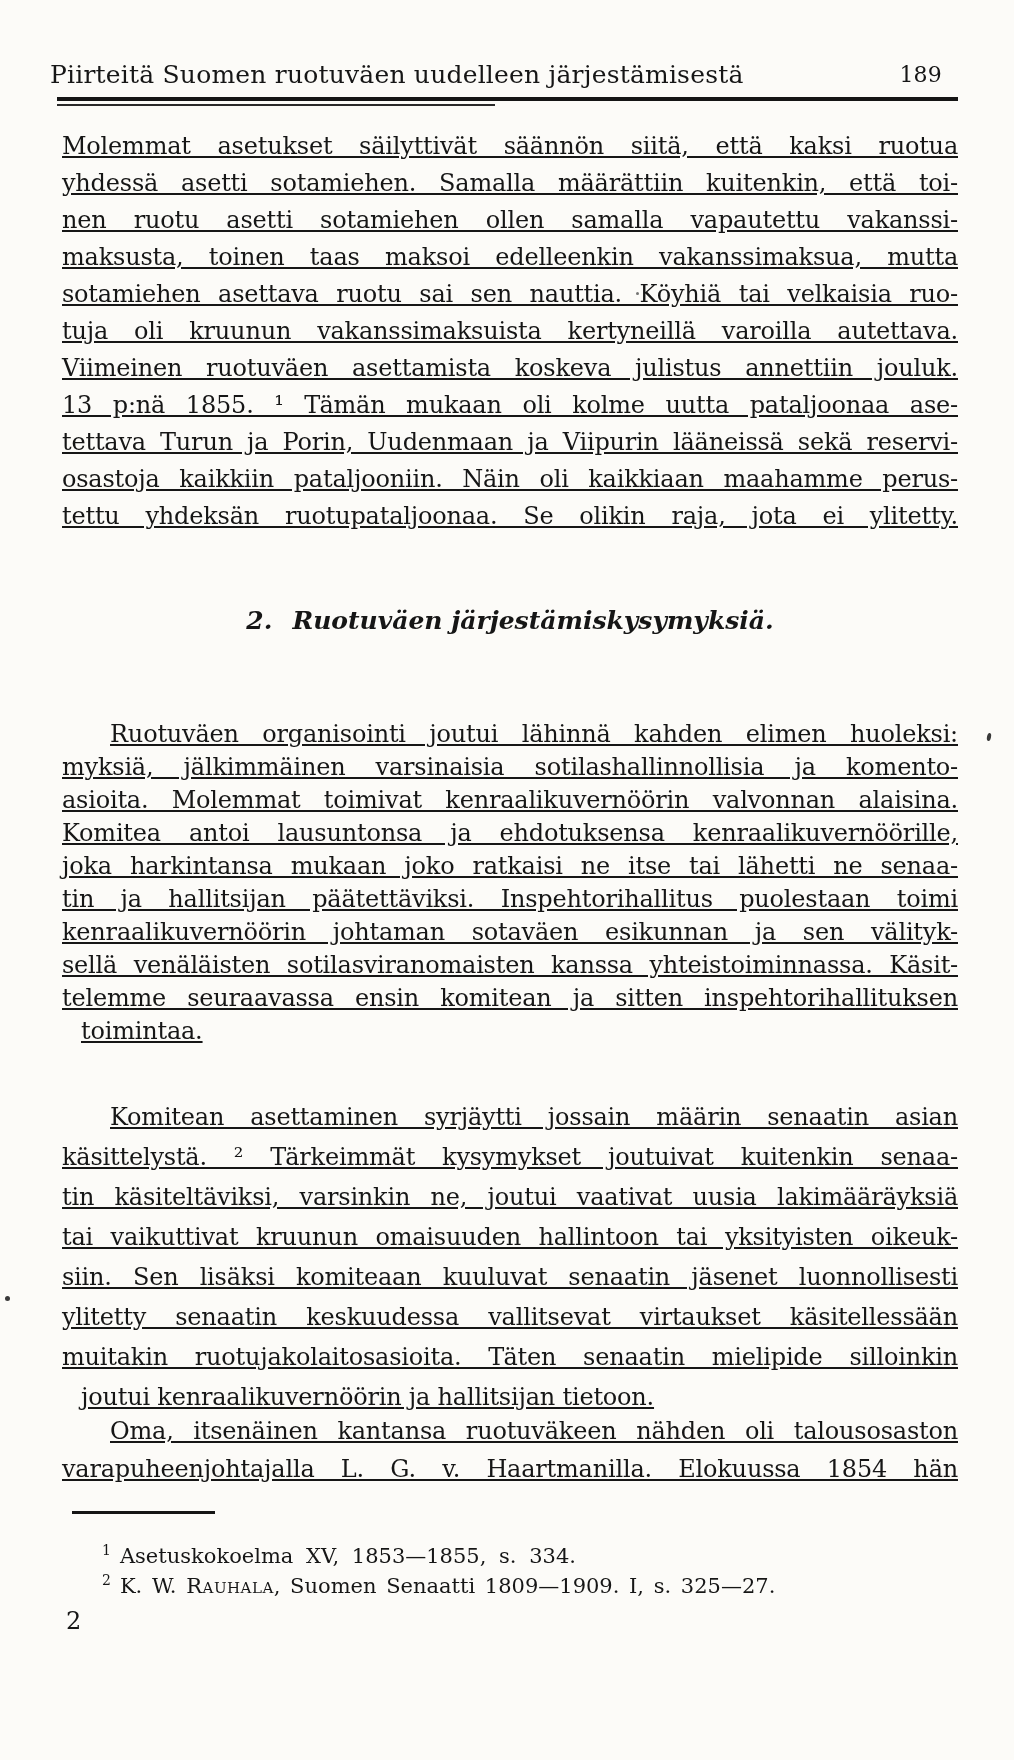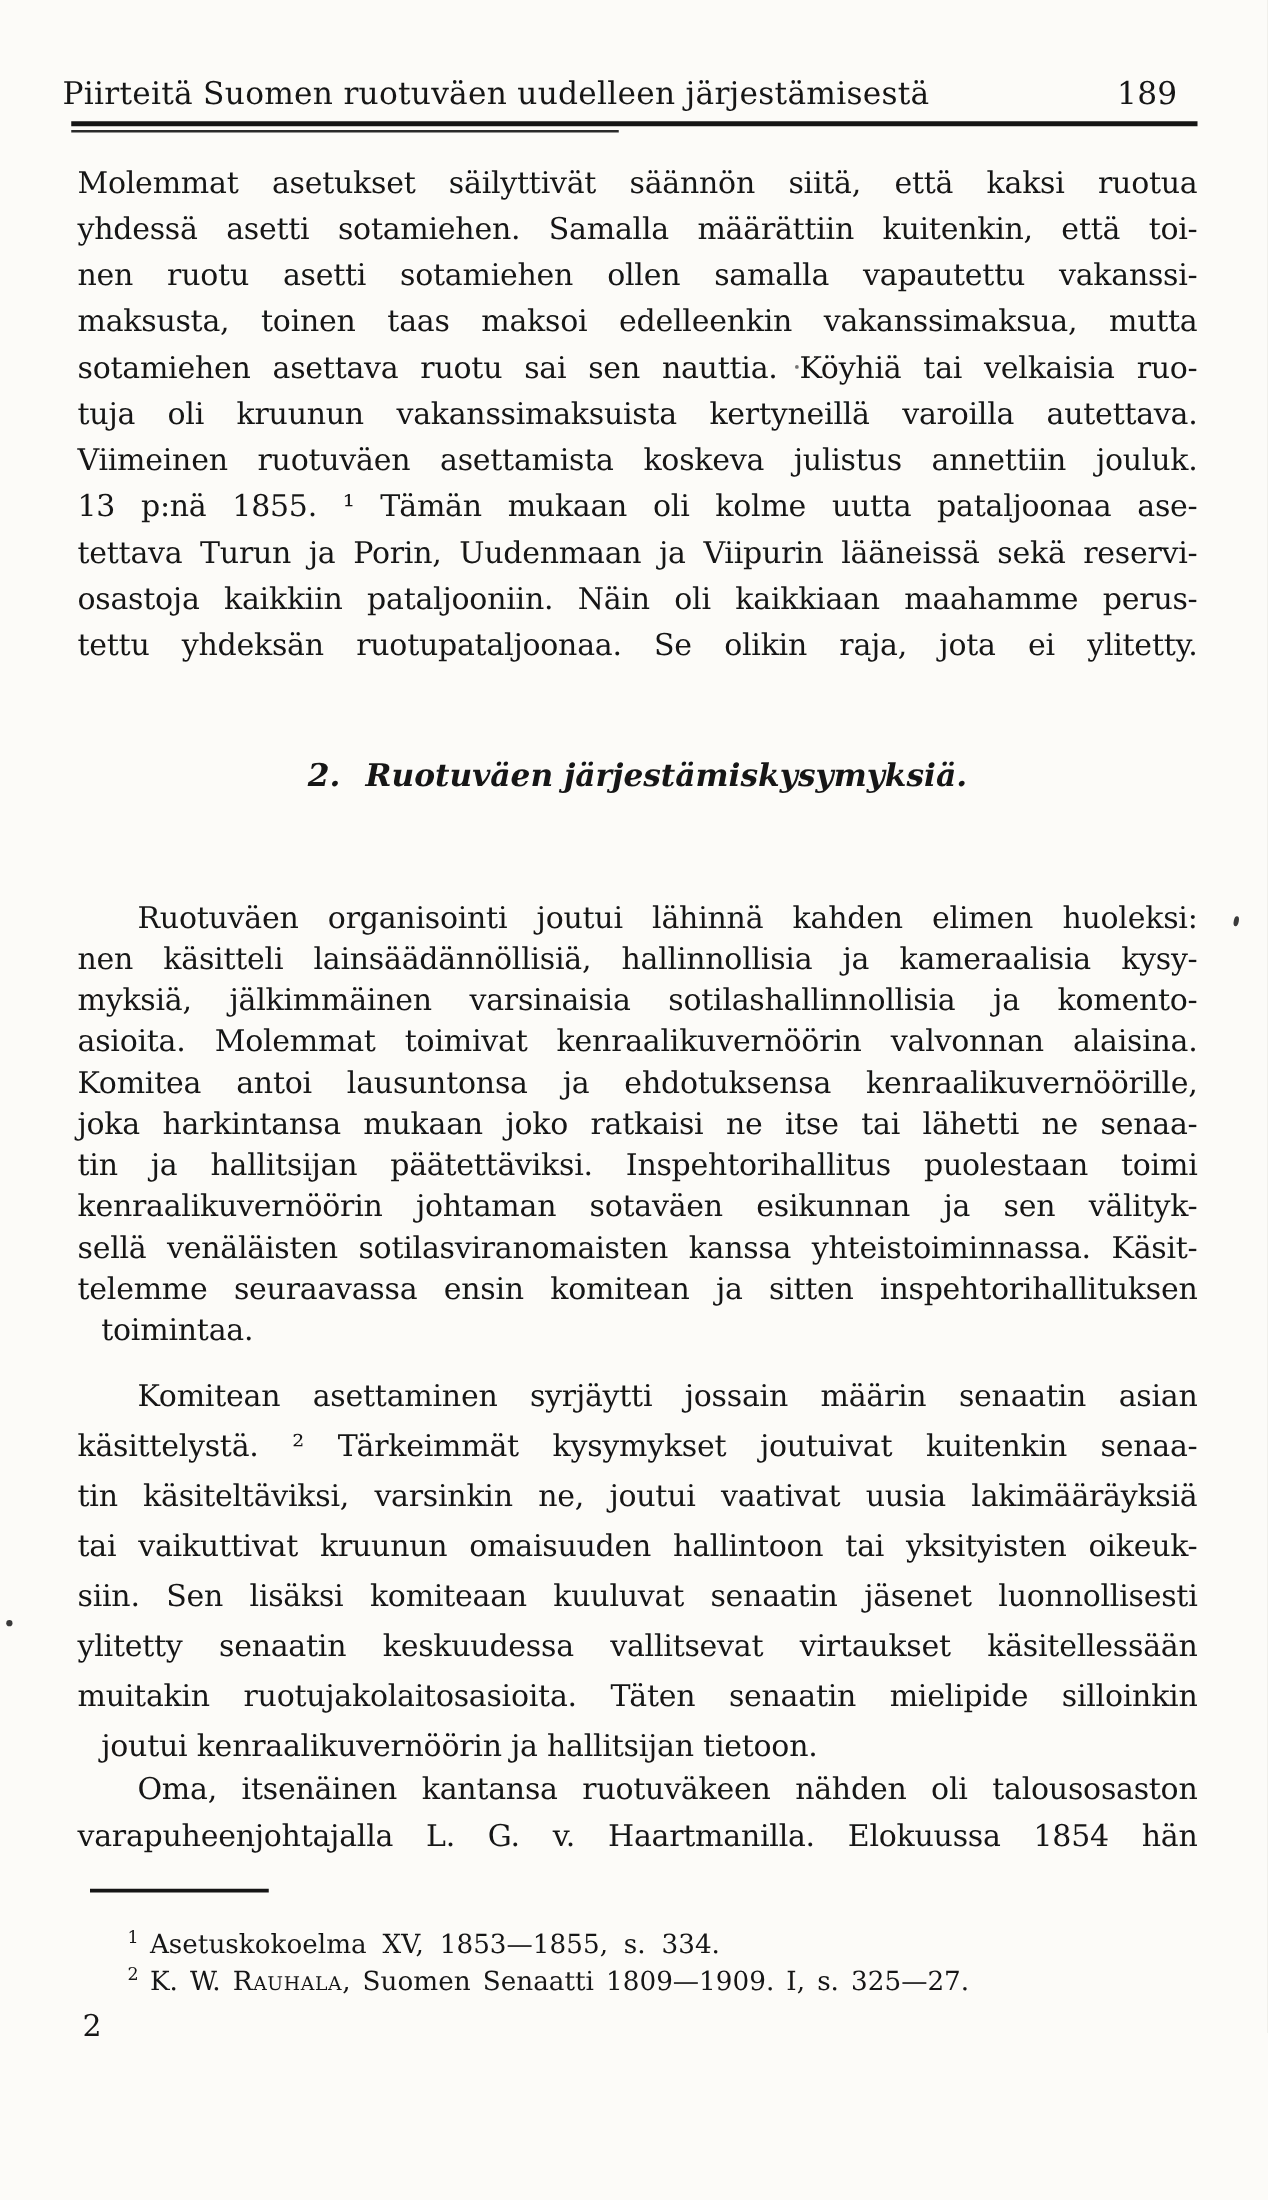--- a/index.html
+++ b/index.html
@@ -18,41 +18,41 @@
     position: absolute;
     top: 60px; left: 50px; width: 896px;
     text-align: left;
     font-size: 25px;
     line-height: 30px;
     letter-spacing: 0.2px;
   }
   .rh-page {
     position: absolute;
     right: 4px; top: 0;
-    font-size: 25px;
+    font-size: 22px;
   }
   .head-rule {
     position: absolute;
     top: 97px; left: 57px; width: 901px; height: 4px;
     background: #151515;
   }
   .head-rule-2 {
     position: absolute;
     top: 104px; left: 57px; width: 438px; height: 2px;
     background: #2a2a2a;
   }
   
   .para {
     position: absolute;
     left: 62px;
     width: 896px;
     font-size: 24px;
     letter-spacing: -0.2px;
   }
-  .line { text-align: justify; text-align-last: justify; }
+  .line { text-align: justify; text-align-last: justify; text-decoration: underline; }
   .line.endleft { text-align-last: left; margin-left: 19px; }
   .indent .line.first { text-indent: 48px; }
   .p1 { top: 128px;  line-height: 37px; }
   .p2 { top: 718px;  line-height: 33px; }
   .p3 { top: 1097px; line-height: 40px; }
   .p4 { top: 1412px; line-height: 38px; }
   
   .section-heading {
     position: absolute;
     top: 604px; left: 62px; width: 896px;
@@ -122,21 +122,20 @@
       <div class="line">osastoja kaikkiin pataljooniin. Näin oli kaikkiaan maahamme perus-</div>
       <div class="line">tettu yhdeksän ruotupataljoonaa. Se olikin raja, jota ei ylitetty.</div>
     </section>
 
   <h2 class="section-heading">
     <span class="section-number">2.</span><span>Ruotuväen järjestämiskysymyksiä.</span>
   </h2>
 
   <section class="para p2 indent">
       <div class="line first">Ruotuväen organisointi joutui lähinnä kahden elimen huoleksi:</div>
-      <div class="line">nen käsitteli lainsäädännöllisiä, hallinnollisia ja kameraalisia kysy-</div>
       <div class="line">myksiä, jälkimmäinen varsinaisia sotilashallinnollisia ja komento-</div>
       <div class="line">asioita. Molemmat toimivat kenraalikuvernöörin valvonnan alaisina.</div>
       <div class="line">Komitea antoi lausuntonsa ja ehdotuksensa kenraalikuvernöörille,</div>
       <div class="line">joka harkintansa mukaan joko ratkaisi ne itse tai lähetti ne senaa-</div>
       <div class="line">tin ja hallitsijan päätettäviksi. Inspehtorihallitus puolestaan toimi</div>
       <div class="line">kenraalikuvernöörin johtaman sotaväen esikunnan ja sen välityk-</div>
       <div class="line">sellä venäläisten sotilasviranomaisten kanssa yhteistoiminnassa. Käsit-</div>
       <div class="line">telemme seuraavassa ensin komitean ja sitten inspehtorihallituksen</div>
       <div class="line endleft">toimintaa.</div>
     </section>

